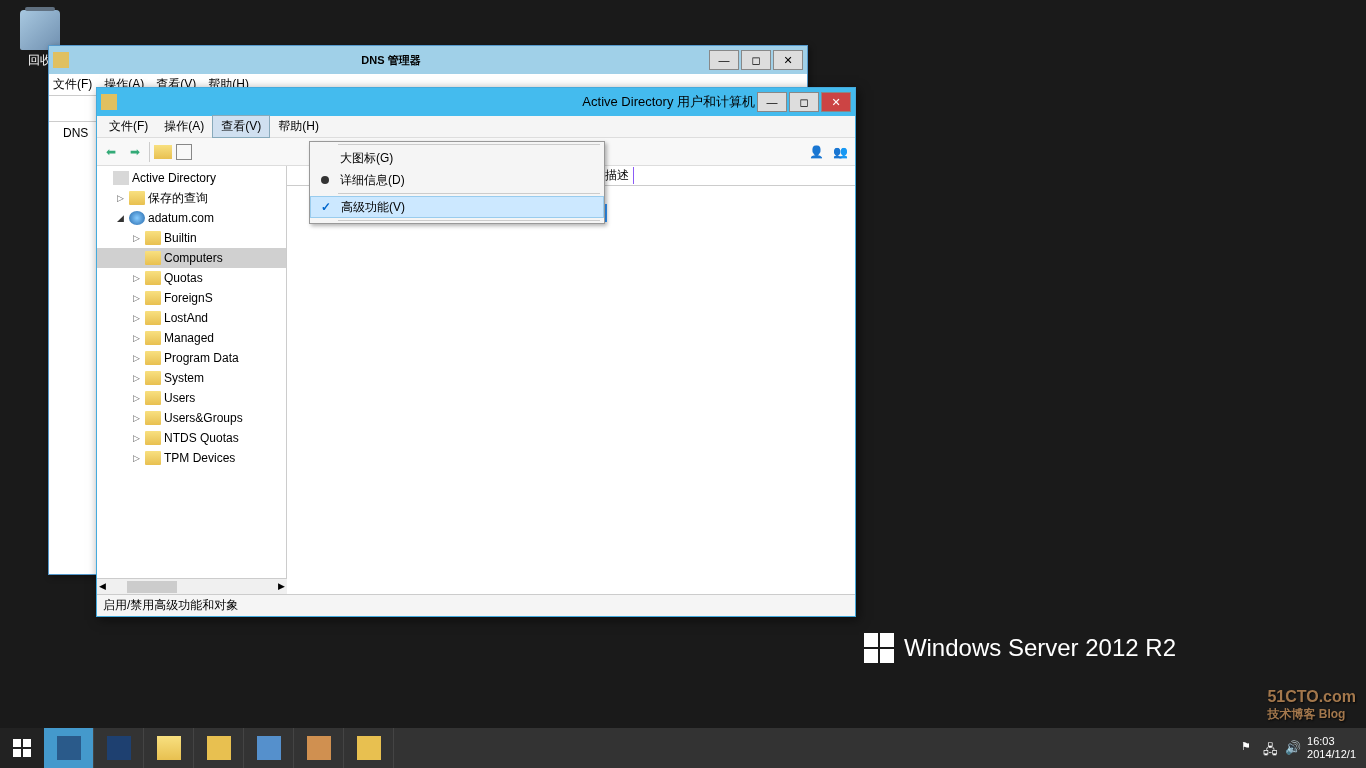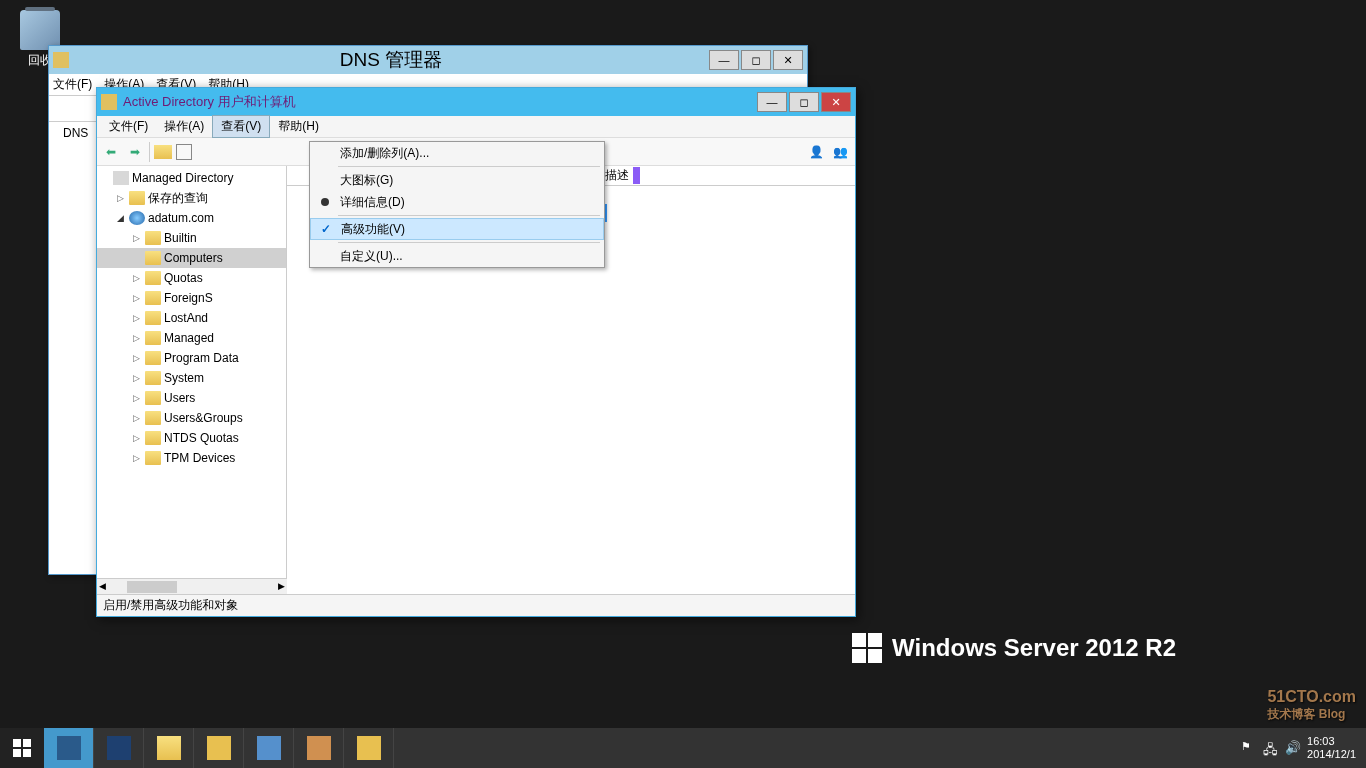--- a/index.html
+++ b/index.html
@@ -2,65 +2,65 @@
 <html><head>
 <meta charset="utf-8">
 <style>
 * { box-sizing: border-box; margin: 0; padding: 0; font-family: "Microsoft YaHei", "Segoe UI", sans-serif; }
 body { width: 1366px; height: 768px; background: #1a1a1a; overflow: hidden; position: relative; }
 .desktop-icon { position: absolute; top: 10px; left: 20px; color: white; font-size: 12px; text-align: center; width: 40px; }
 .recycle-bin-icon { width: 40px; height: 40px; background: linear-gradient(135deg, #a8c8e0, #7090b0); border-radius: 4px 4px 2px 2px; position: relative; margin-bottom: 2px; }
 .recycle-bin-icon::before { content: ""; position: absolute; top: -3px; left: 5px; width: 30px; height: 4px; background: #607080; border-radius: 2px; }
 .window-back { position: absolute; top: 45px; left: 48px; width: 760px; height: 530px; background: #fff; border: 1px solid #5599cc; box-shadow: 2px 2px 6px rgba(0,0,0,0.4); }
 .window-back .titlebar { height: 28px; background: #a0d0e8; display: flex; align-items: center; padding: 0 4px; }
-.window-back .title-text { flex: 1; text-align: center; font-size: 19px; color: #000; }
+.window-back .title-text { flex: 1; text-align: center; font-size: 11px; color: #000; font-weight: bold; }
 .window-controls { display: flex; }
 .win-btn { width: 30px; height: 20px; display: flex; align-items: center; justify-content: center; font-size: 11px; border: 1px solid #888; background: #ddd; margin-left: 2px; }
 .window-back .menubar { height: 22px; border-bottom: 1px solid #ccc; font-size: 12px; padding-left: 4px; display: flex; align-items: center; }
 .window-back .menubar span { margin-right: 12px; }
 .window-back .toolbar-row { height: 26px; border-bottom: 1px solid #ccc; }
 .window-back .body-area { display: flex; height: calc(100% - 76px); }
 .window-back .tree-pane { width: 180px; border-right: 1px solid #ccc; padding: 2px; font-size: 12px; }
 .tree-item-dns { padding: 2px 0 2px 12px; }
 .window-front { position: absolute; top: 87px; left: 96px; width: 760px; height: 530px; background: #fff; border: 1px solid #44aadd; box-shadow: 3px 3px 10px rgba(0,0,0,0.5); }
 .titlebar-front { height: 28px; background: #44bbee; display: flex; align-items: center; padding: 0 4px; }
 .titlebar-front .app-icon { width: 16px; height: 16px; background: #e0c060; margin-right: 6px; }
-.titlebar-front .title-text { flex: 1; text-align: left; font-size: 13px; color: #701a75; }
+.titlebar-front .title-text { flex: 1; text-align: right; font-size: 13px; color: #000000; }
 .win-btn-close { background: #cc4444; color: #fff; }
 .menubar-front { height: 22px; border-bottom: 1px solid #ddd; font-size: 12px; display: flex; align-items: center; padding-left: 4px; background: #f5f5f5; }
 .menubar-front .menu-item { padding: 2px 8px; }
 .menubar-front .menu-item.open { background: #d0e0f0; border: 1px solid #8ab; }
 .toolbar-front { height: 28px; border-bottom: 1px solid #ddd; display: flex; align-items: center; padding: 0 4px; gap: 4px; background: #f8f8f8; }
 .tb-icon { width: 20px; height: 20px; display: flex; align-items: center; justify-content: center; font-size: 12px; }
 .body-front { display: flex; height: calc(100% - 100px); position: relative; }
 .tree-front { width: 190px; border-right: 1px solid #ccc; font-size: 12px; overflow: hidden; padding-top: 2px; }
 .tree-row { display: flex; align-items: center; height: 20px; padding-left: 4px; white-space: nowrap; }
 .tree-row.sel { background: #d0d0d0; }
 .tree-arrow { width: 12px; display: inline-block; font-size: 9px; color: #666; }
 .tree-arrow.down { color: #333; }
 .tree-icon { width: 16px; height: 14px; display: inline-block; margin-right: 3px; }
 .folder-ico { background: linear-gradient(#f8e080, #e8c050); border-radius: 1px; }
 .globe-ico { background: radial-gradient(circle, #88ccff, #2266aa); border-radius: 50%; }
 .ad-ico { background: #d8d8d8; }
 .list-front { flex: 1; position: relative; font-size: 12px; }
 .list-header { height: 20px; border-bottom: 1px solid #ccc; display: flex; align-items: center; padding-left: 4px; background: #fff; }
-.list-header .col { padding: 0 4px; border-right: 7px solid #8b5cf6; }
+.list-header .col { padding: 0 4px; border-right: 1px solid #8b5cf6; }
 .list-row { height: 18px; display: flex; align-items: center; padding-left: 4px; }
 .list-row.selected { background: #3399ff; color: #fff; }
 .hscroll { position: absolute; bottom: 0; left: 0; width: 190px; height: 16px; background: #f0f0f0; border-top: 1px solid #ccc; }
 .hscroll-thumb { position: absolute; left: 30px; top: 2px; width: 50px; height: 12px; background: #ccc; }
 .statusbar-front { height: 22px; border-top: 1px solid #ccc; font-size: 12px; display: flex; align-items: center; padding-left: 6px; background: #f5f5f5; }
 .dropdown-menu { position: absolute; top: 141px; left: 309px; width: 296px; background: #f5f5f5; border: 1px solid #999; box-shadow: 2px 2px 4px rgba(0,0,0,0.3); font-size: 12px; z-index: 100; }
 .dropdown-menu .mi { display: flex; align-items: center; height: 22px; padding-left: 30px; position: relative; }
 .dropdown-menu .mi.hl { background: #cce8ff; border: 1px solid #99ccee; }
 .dropdown-menu .sep { height: 1px; background: #ccc; margin: 2px 4px 2px 28px; }
 .dropdown-menu .check { position: absolute; left: 6px; width: 18px; height: 18px; display: flex; align-items: center; justify-content: center; }
 .dropdown-menu .dot { width: 8px; height: 8px; background: #333; border-radius: 50%; }
 .dropdown-menu .tick { color: #0066cc; font-weight: bold; }
-.branding { position: absolute; bottom: 105px; right: 190px; color: #fff; font-size: 24px; font-weight: 700; display: flex; align-items: center; gap: 10px; padding-left: 28px; }
+.branding { position: absolute; bottom: 105px; right: 190px; color: #fff; font-size: 24px; font-weight: 400; display: flex; align-items: center; gap: 10px; padding-left: 28px; }
 .win-logo { width: 30px; height: 30px; display: grid; grid-template-columns: 1fr 1fr; grid-template-rows: 1fr 1fr; gap: 2px; }
 .win-logo div { background: #fff; }
 .watermark { position: absolute; bottom: 45px; right: 10px; color: #b85; font-size: 16px; font-weight: bold; opacity: 0.85; text-shadow: 1px 1px 2px #000; }
 .taskbar { position: absolute; bottom: 0; left: 0; width: 100%; height: 40px; background: #333; display: flex; align-items: center; }
 .taskbar .start { width: 44px; height: 40px; background: #222; display: flex; align-items: center; justify-content: center; }
 .taskbar .start .sq { width: 18px; height: 18px; display: grid; grid-template-columns: 1fr 1fr; grid-template-rows: 1fr 1fr; gap: 2px; }
 .taskbar .start .sq div { background: #fff; }
 .taskbar .tb-item { width: 50px; height: 40px; display: flex; align-items: center; justify-content: center; border-right: 1px solid #444; }
 .taskbar .tb-item.active { background: #4499cc; }
 .taskbar .tb-item .tbi { width: 24px; height: 24px; }
@@ -124,21 +124,21 @@
     <span class="tb-icon" style="border:1px solid #888;width:16px;height:16px;"></span>
     <span style="flex:1"></span>
     <span class="tb-icon">👤</span>
     <span class="tb-icon">👥</span>
   </div>
   <div class="body-front">
     <div class="tree-front" id="ad-tree">
         <div class="tree-row" style="padding-left: 4px;">
           <span class="tree-arrow"></span>
           <span class="tree-icon ad-ico"></span>
-          <span>Managed Directory</span>
+          <span>Active Directory</span>
         </div>
         <div class="tree-row" style="padding-left: 20px;">
           <span class="tree-arrow">▷</span>
           <span class="tree-icon folder-ico"></span>
           <span>保存的查询</span>
         </div>
         <div class="tree-row" style="padding-left: 20px;">
           <span class="tree-arrow down">◢</span>
           <span class="tree-icon globe-ico"></span>
           <span>adatum.com</span>
@@ -217,42 +217,36 @@
       <div class="hscroll-thumb"></div>
       <span style="position:absolute;right:2px;top:2px;font-size:9px;">▶</span>
     </div>
   </div>
   <div class="statusbar-front">
     <span>启用/禁用高级功能和对象</span>
   </div>
 </div>
 
 <div class="dropdown-menu">
-  <div class="mi">
-      <span>添加/删除列(A)...</span>
-    </div>
   <div class="sep"></div>
   <div class="mi">
       <span>大图标(G)</span>
     </div>
   <div class="mi">
       <span class="check">
         <span class="dot"></span>
       </span>
       <span>详细信息(D)</span>
     </div>
   <div class="sep"></div>
   <div class="mi hl">
       <span class="check tick">✓</span>
       <span>高级功能(V)</span>
     </div>
   <div class="sep"></div>
-  <div class="mi">
-      <span>自定义(U)...</span>
-    </div>
 </div>
 
 <div class="branding">
   <div class="win-logo">
       <div></div>
       <div></div>
       <div></div>
       <div></div>
     </div>
   <span>Windows Server 2012 R2</span>

